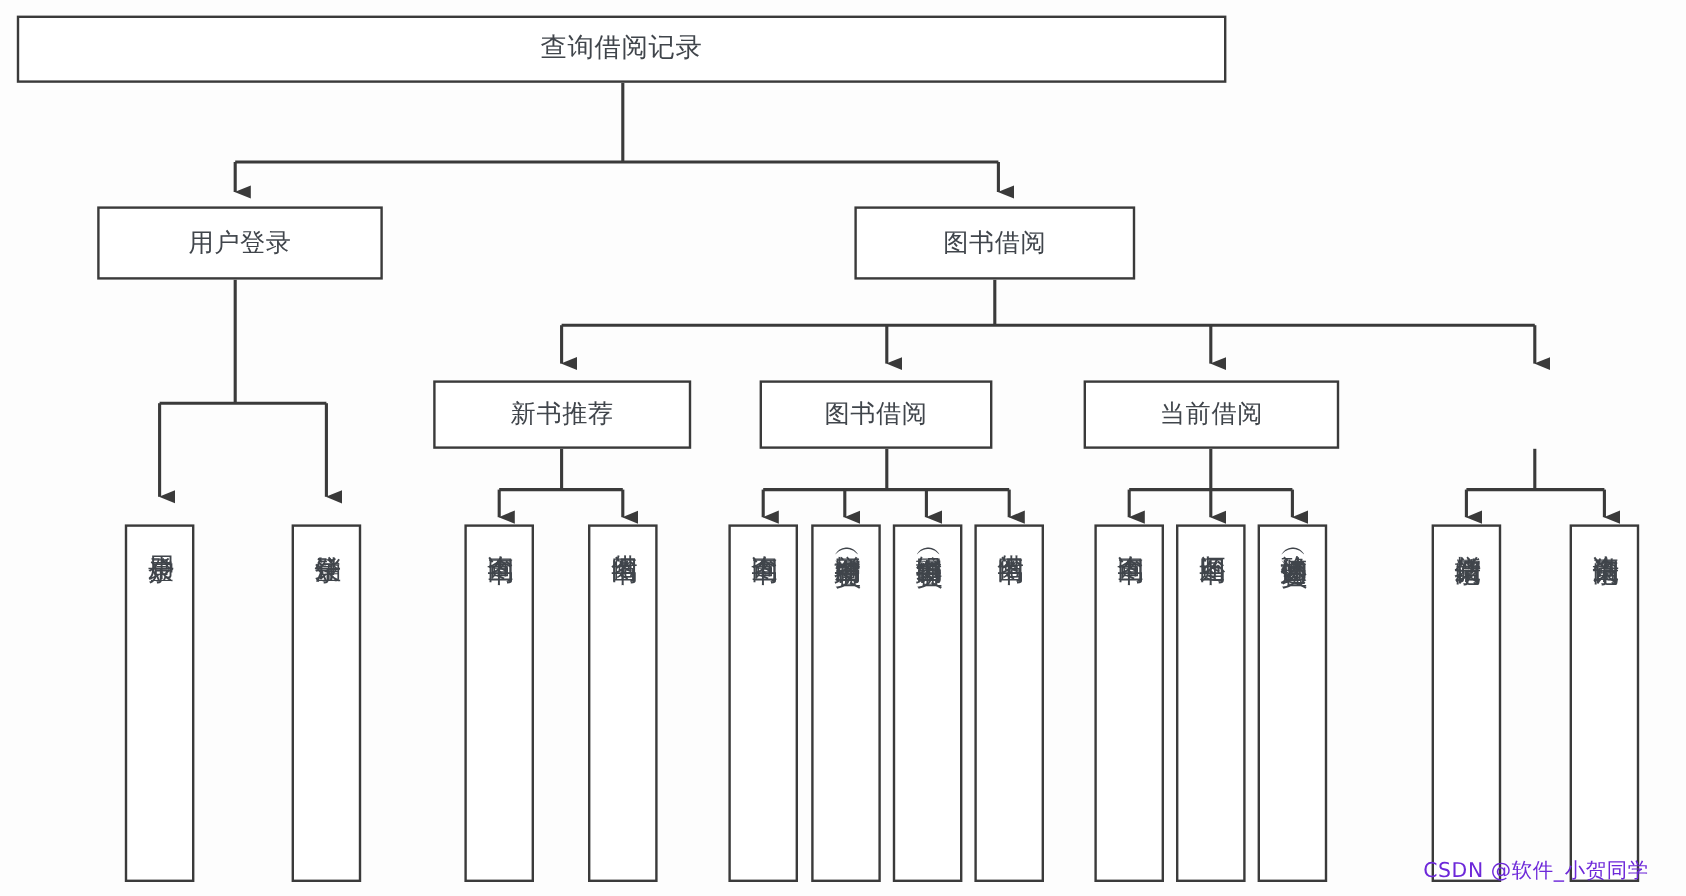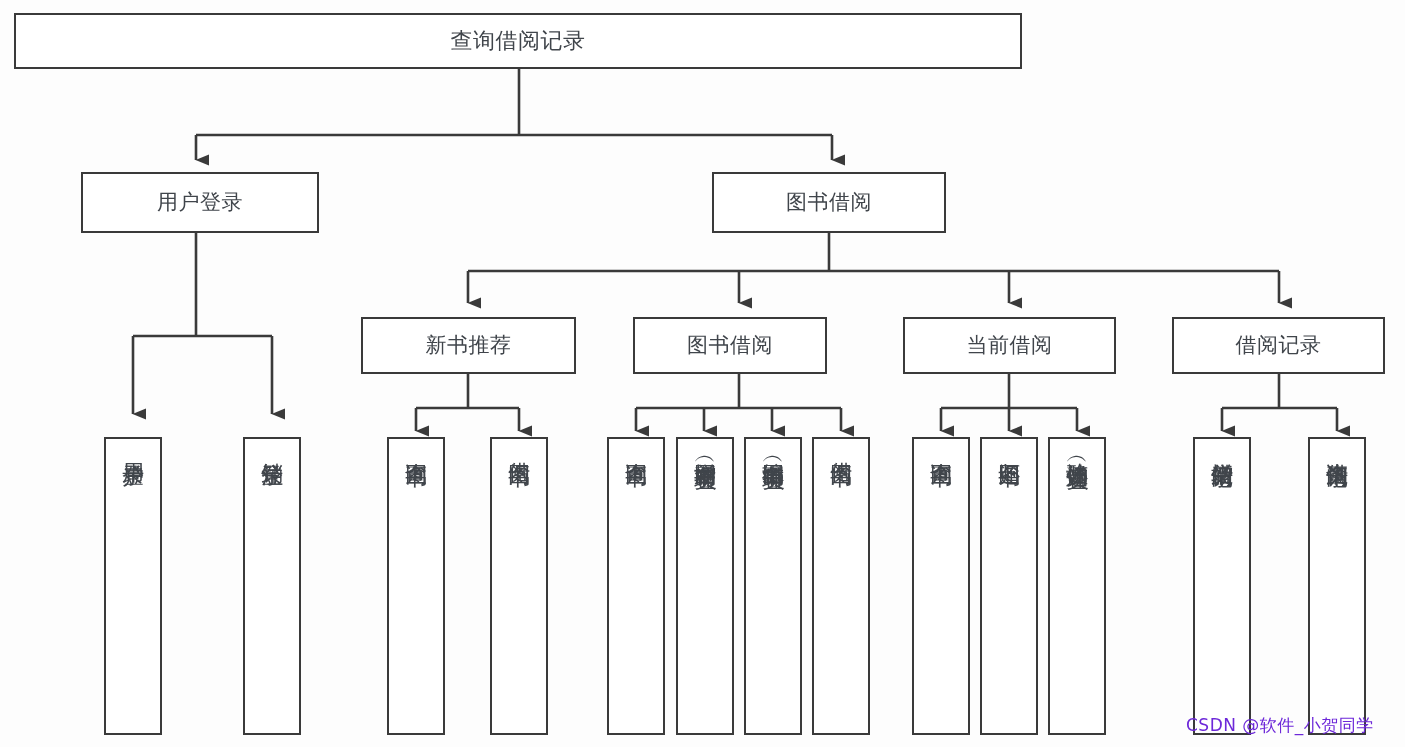--- a/index.html
+++ b/index.html
@@ -137,23 +137,20 @@
   </div>
 
   <div class="node" style="left:633px; top:317px; width:194px; height:57px;">
     <span class="label-h">图书借阅</span>
   </div>
 
   <div class="node" style="left:903px; top:317px; width:213px; height:57px;">
     <span class="label-h">当前借阅</span>
   </div>
 
-  <div class="node" style="left:1172px; top:317px; width:213px; height:57px;">
-    <span class="label-h">借阅记录</span>
-  </div>
 
   <div class="node leaf" style="left:104px; top:437px; width:58px; height:298px;">
     <span class="label-v">用户登录</span>
   </div>
 
   <div class="node leaf" style="left:243px; top:437px; width:58px; height:298px;">
     <span class="label-v">注销登录</span>
   </div>
 
   <div class="node leaf" style="left:387px; top:437px; width:58px; height:298px;">

